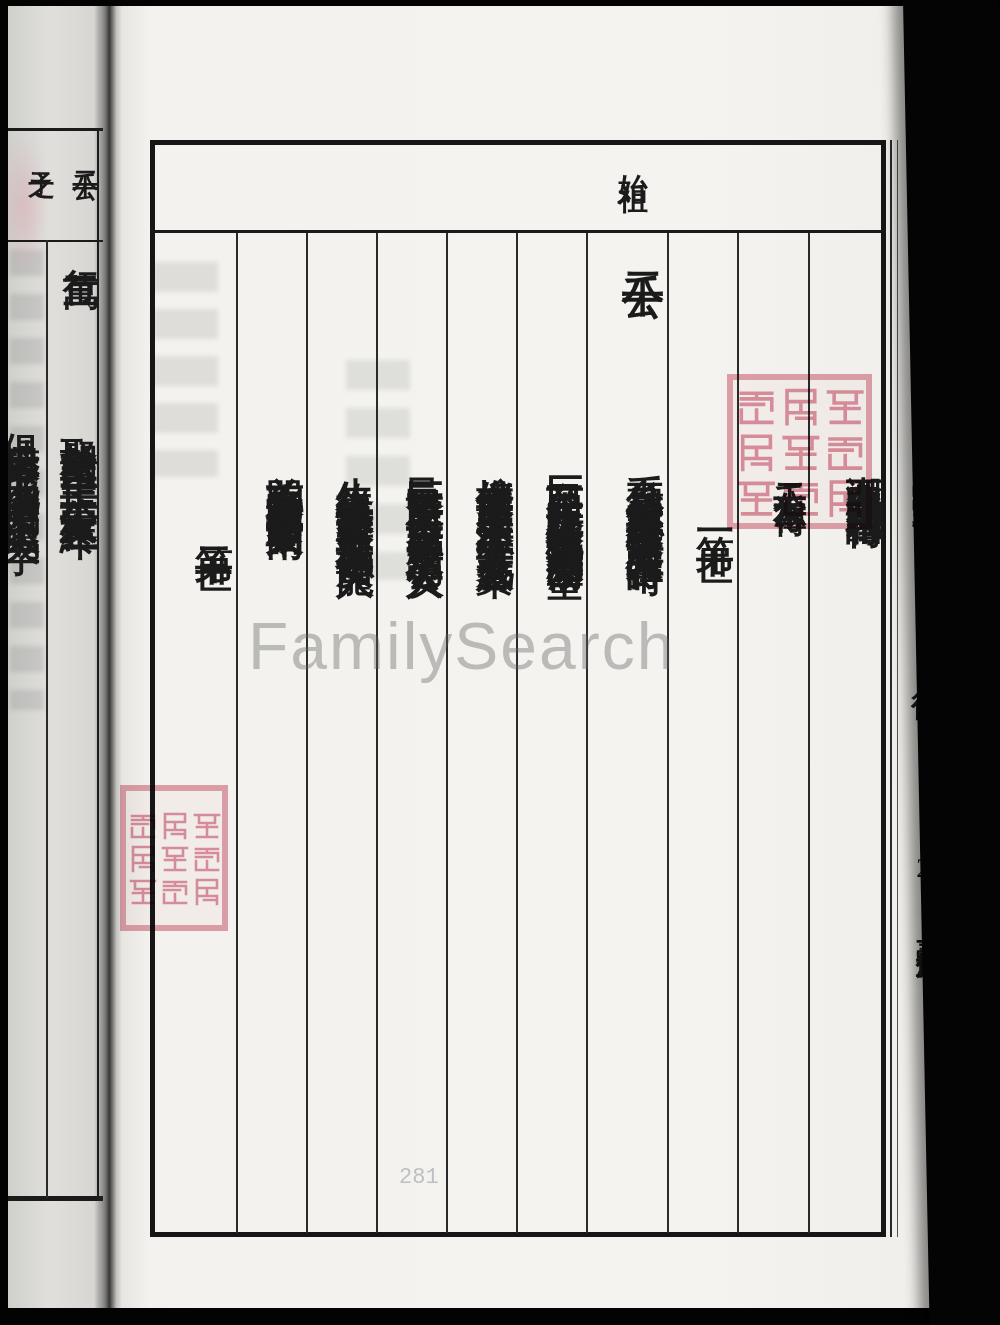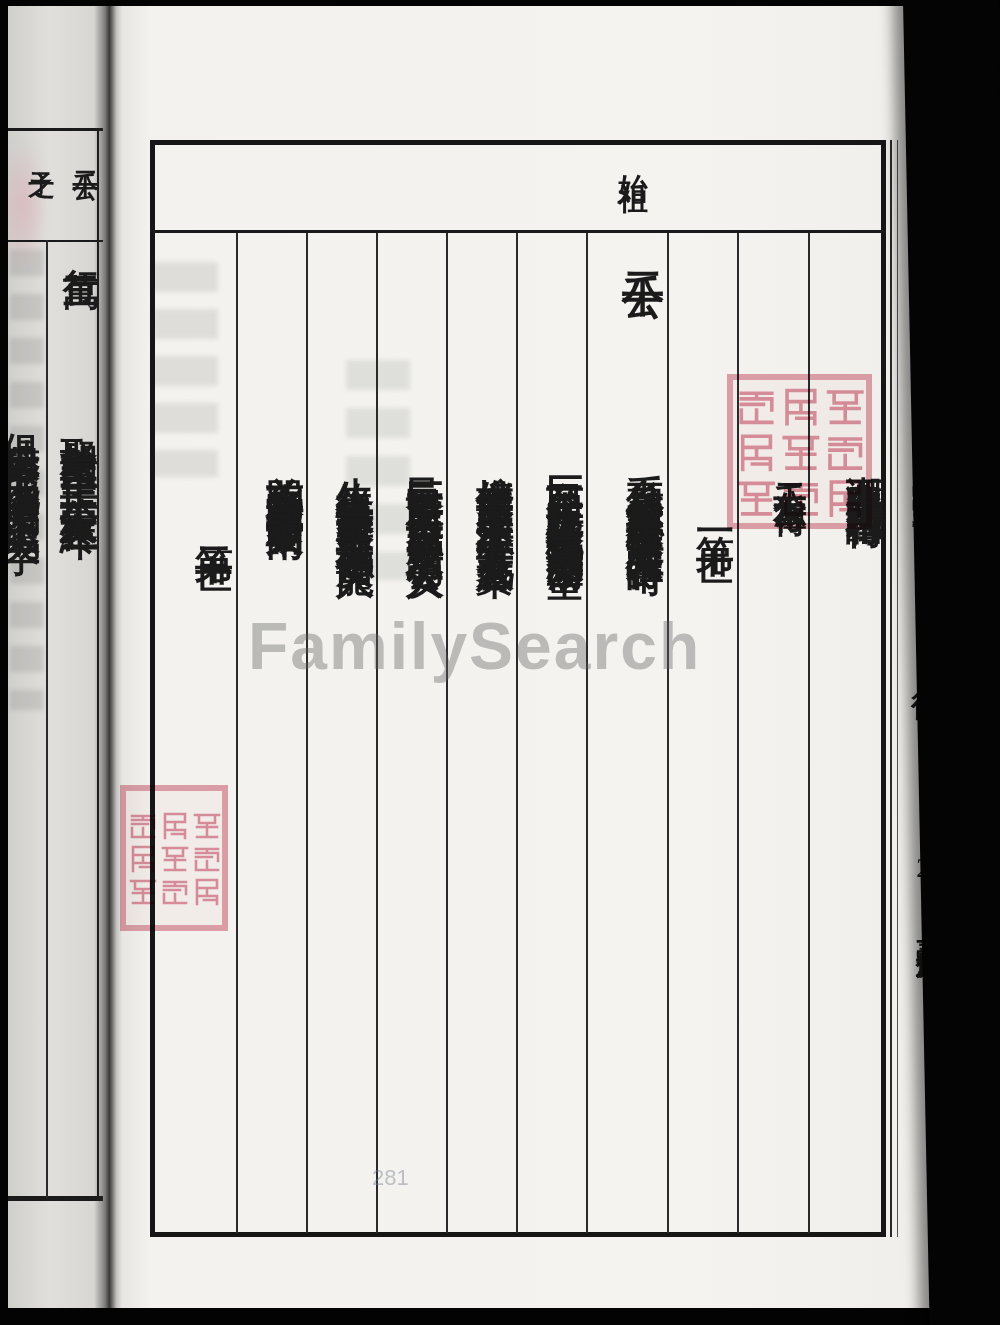--- a/index.html
+++ b/index.html
@@ -14,31 +14,31 @@
   .hline,.vline{position:absolute;background:#1a1a1a;z-index:3;}
   .thin{background:#2a2a2a;}
   .frame{position:absolute;left:150px;top:140px;width:726px;height:1087px;
          border:5px solid #161616;z-index:3;background:transparent;}
   .ghost{position:absolute;z-index:2;filter:blur(2px);}
   .seal{position:absolute;z-index:5;border:6px solid rgba(216,118,138,.8);
         mix-blend-mode:multiply;opacity:.8;background:rgba(240,190,200,.12);}
   .seal svg{width:100%;height:100%;display:block;}
   .seal path{stroke:#d9798c;stroke-width:2.6;fill:none;stroke-linecap:square;}
   .watermark{position:absolute;z-index:6;font-family:"Liberation Sans","DejaVu Sans",sans-serif;
-        color:rgba(95,95,95,.38);font-size:66px;letter-spacing:2px;font-weight:bold;}
+        color:rgba(95,95,95,.38);font-size:66px;letter-spacing:2px;font-weight:normal;}
   .gutter{position:absolute;left:94px;top:0;width:28px;height:1325px;z-index:7;
         background:linear-gradient(90deg,rgba(120,120,120,0) 0%,rgba(40,40,40,.55) 40%,rgba(15,15,15,.8) 55%,rgba(90,90,90,.25) 80%,rgba(120,120,120,0) 100%);}
   .edge-left{position:absolute;left:0;top:0;width:8px;height:1325px;background:#030303;z-index:8;}
   .edge-top{position:absolute;left:0;top:0;width:1000px;height:6px;background:#030303;z-index:8;}
   .edge-bottom{position:absolute;left:0;top:1308px;width:1000px;height:17px;background:#030303;z-index:8;}
   .edge-right{position:absolute;left:930px;top:-15px;width:95px;height:1360px;background:#040404;
         transform:rotate(-1.15deg);transform-origin:bottom left;z-index:8;
         box-shadow:-10px 0 14px rgba(0,0,0,.45);}
   .faint-num{position:absolute;z-index:6;color:rgba(120,130,145,.45);
-        font-family:Liberation Sans, sans-serif;font-size:22px;}
+        font-family:Liberation Mono, monospace;font-size:22px;margin-left:27px;}
   .dash{position:absolute;left:920px;top:845px;width:15px;height:3px;background:#8a8a8a;z-index:4;}
   .blob{position:absolute;z-index:2;filter:blur(5px);}
 </style>
 </head>
 <body>
 
 <div class="scan">
 
   <div class="paper-left"></div>
   <div class="paper-right"></div>

